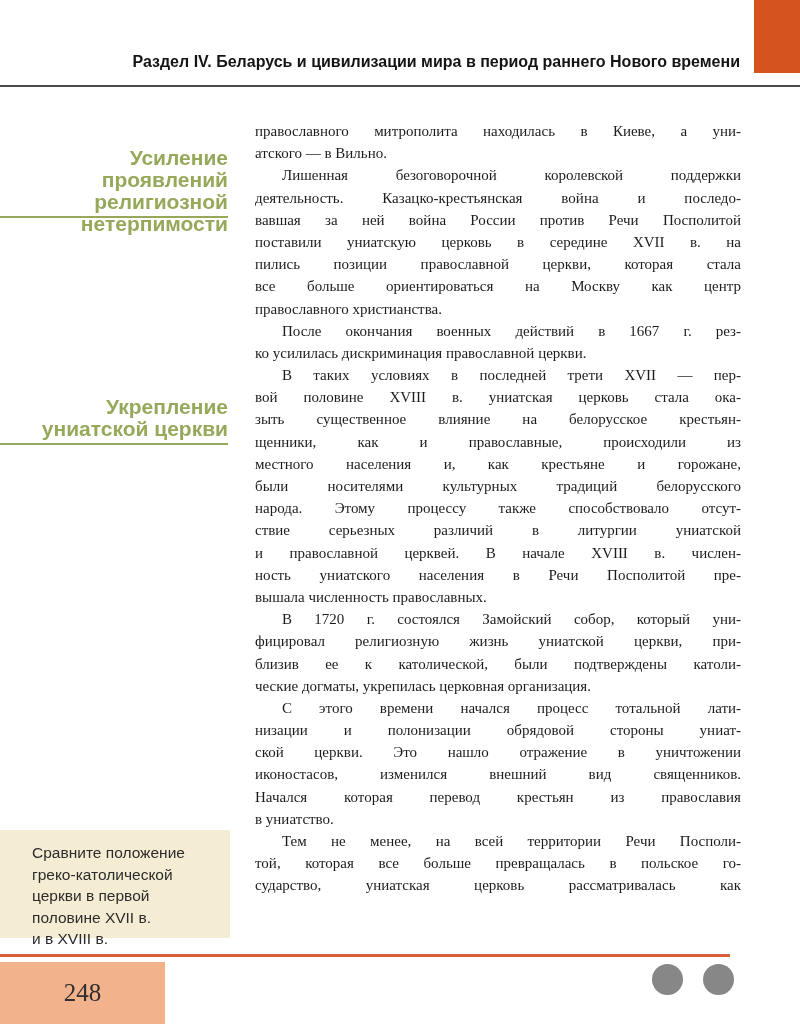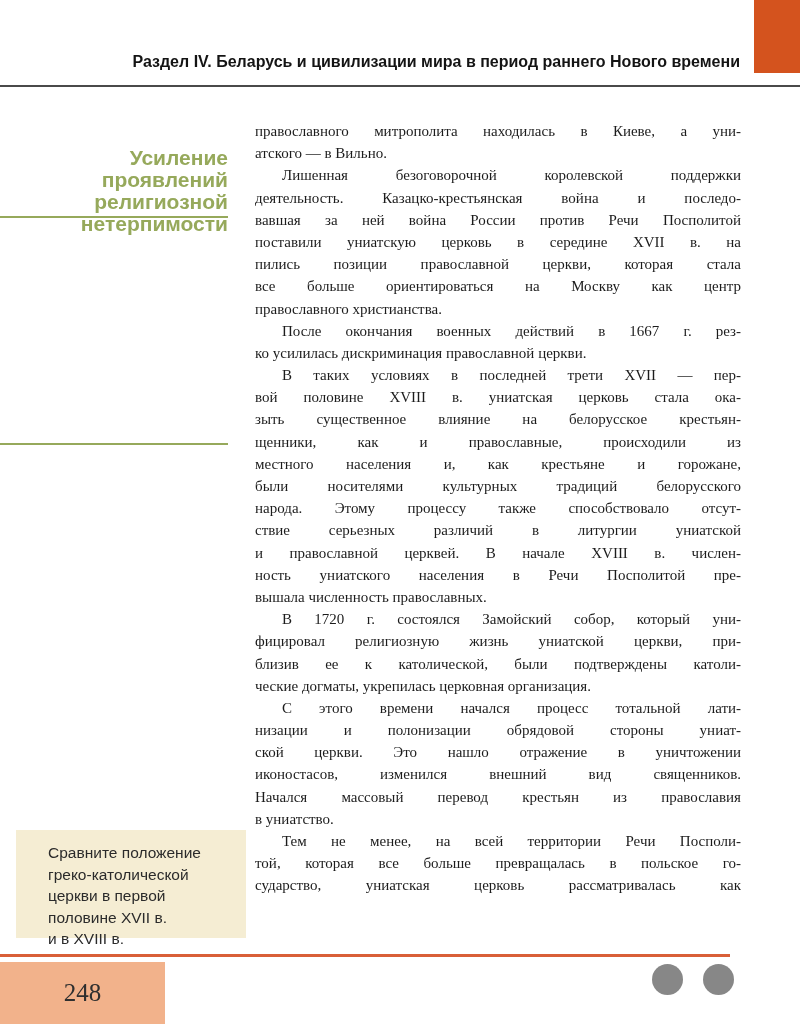--- a/index.html
+++ b/index.html
@@ -66,21 +66,21 @@
     height: 22.2px;
     overflow: hidden;
     text-align: justify;
     text-align-last: justify;
     white-space: nowrap;
   }
   .bl.last { text-align-last: left; }
   .bl.ind { padding-left: 27px; }
   
   .task-box {
-    position: absolute; left: 16px; top: 830px;
+    position: absolute; left: 0; top: 830px;
     width: 230px; height: 108px;
     background: var(--task_box_bg, #f5edd3);
     box-sizing: border-box;
     padding: 12px 8px 0 32px;
     font-family: "Liberation Sans", sans-serif;
     font-size: 15.5px;
     line-height: 21.5px;
     color: #2b2b2b;
     white-space: pre-line;
   }
@@ -117,20 +117,22 @@
 
   <div class="header-title">Раздел IV. Беларусь и цивилизации мира в период раннего Нового времени</div>
 
   <div class="header-rule"></div>
 
   <div class="margin-note note1">Усиление проявлений
 религиозной
 нетерпимости</div>
   <div class="margin-rule rule1"></div>
 
+  <div class="margin-note note2">Укрепление
+униатской церкви</div>
   <div class="margin-rule rule2"></div>
 
   <div class="body-col">
       <div class="bl">православного митрополита находилась в Киеве, а уни-</div>
       <div class="bl last">атского — в Вильно.</div>
       <div class="bl ind">Лишенная безоговорочной королевской поддержки</div>
       <div class="bl">деятельность. Казацко-крестьянская война и последо-</div>
       <div class="bl">вавшая за ней война России против Речи Посполитой</div>
       <div class="bl">поставили униатскую церковь в середине XVII в. на</div>
       <div class="bl">пились позиции православной церкви, которая стала</div>
@@ -150,21 +152,21 @@
       <div class="bl">ность униатского населения в Речи Посполитой пре-</div>
       <div class="bl last">вышала численность православных.</div>
       <div class="bl ind">В 1720 г. состоялся Замойский собор, который уни-</div>
       <div class="bl">фицировал религиозную жизнь униатской церкви, при-</div>
       <div class="bl">близив ее к католической, были подтверждены католи-</div>
       <div class="bl last">ческие догматы, укрепилась церковная организация.</div>
       <div class="bl ind">С этого времени начался процесс тотальной лати-</div>
       <div class="bl">низации и полонизации обрядовой стороны униат-</div>
       <div class="bl">ской церкви. Это нашло отражение в уничтожении</div>
       <div class="bl">иконостасов, изменился внешний вид священников.</div>
-      <div class="bl">Начался массовый перевод крестьян из православия</div>
+      <div class="bl">Начался которая перевод крестьян из православия</div>
       <div class="bl last">в униатство.</div>
       <div class="bl ind">Тем не менее, на всей территории Речи Посполи-</div>
       <div class="bl">той, которая все больше превращалась в польское го-</div>
       <div class="bl">сударство, униатская церковь рассматривалась как</div>
     </div>
 
   <div class="task-box">Сравните положение
 греко-католической
 церкви в первой
 половине XVII в.

